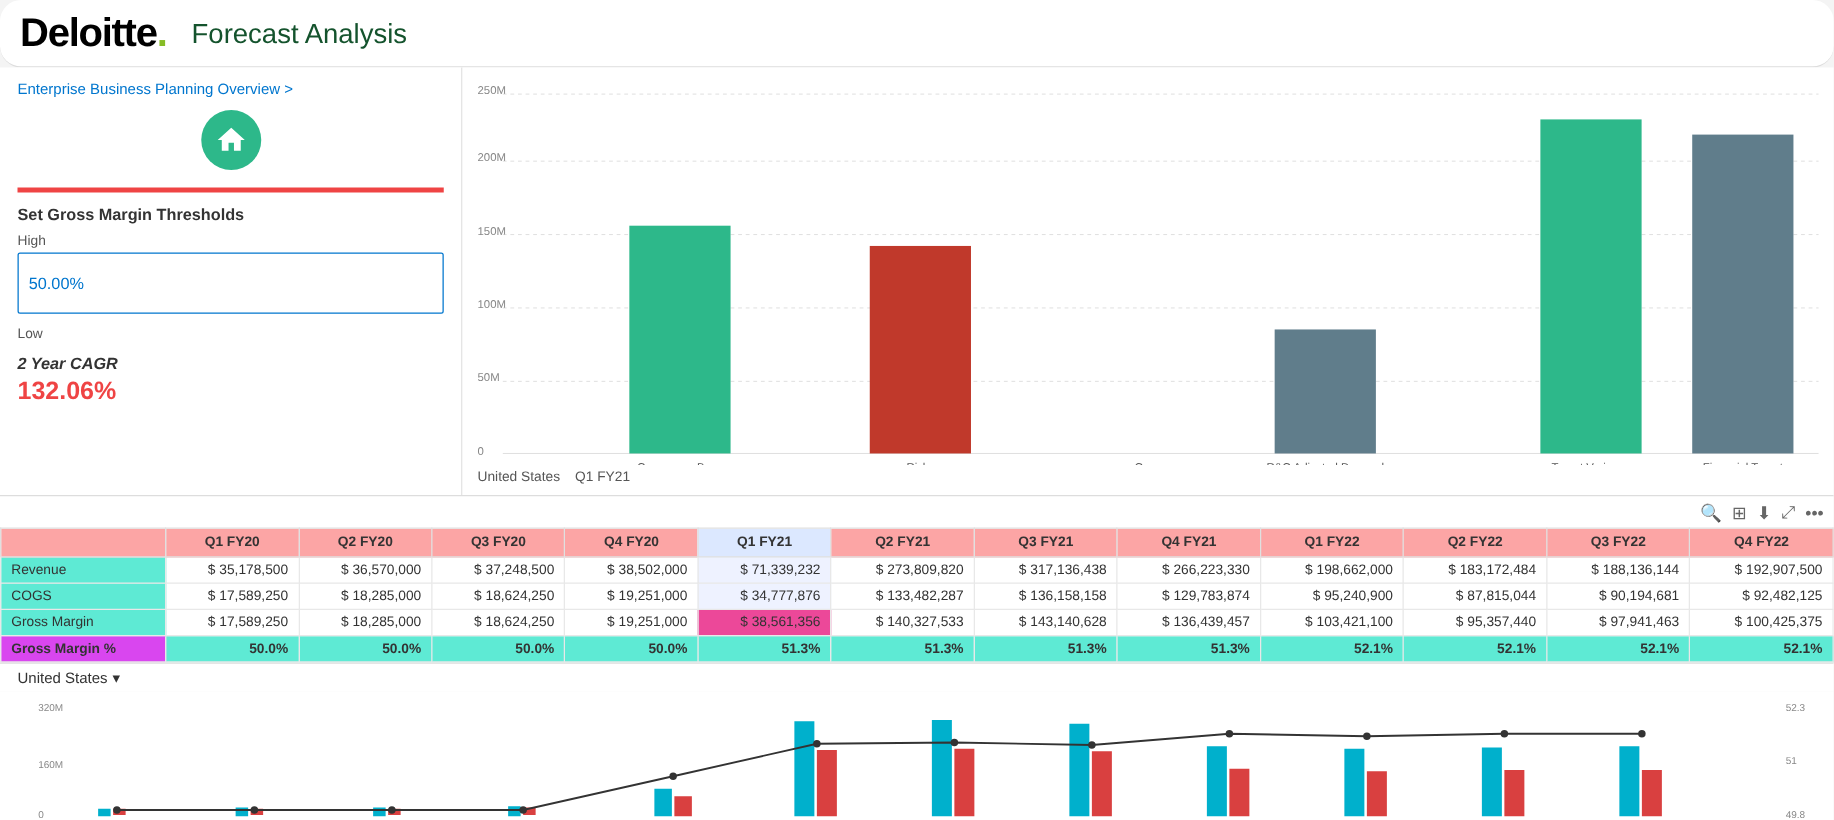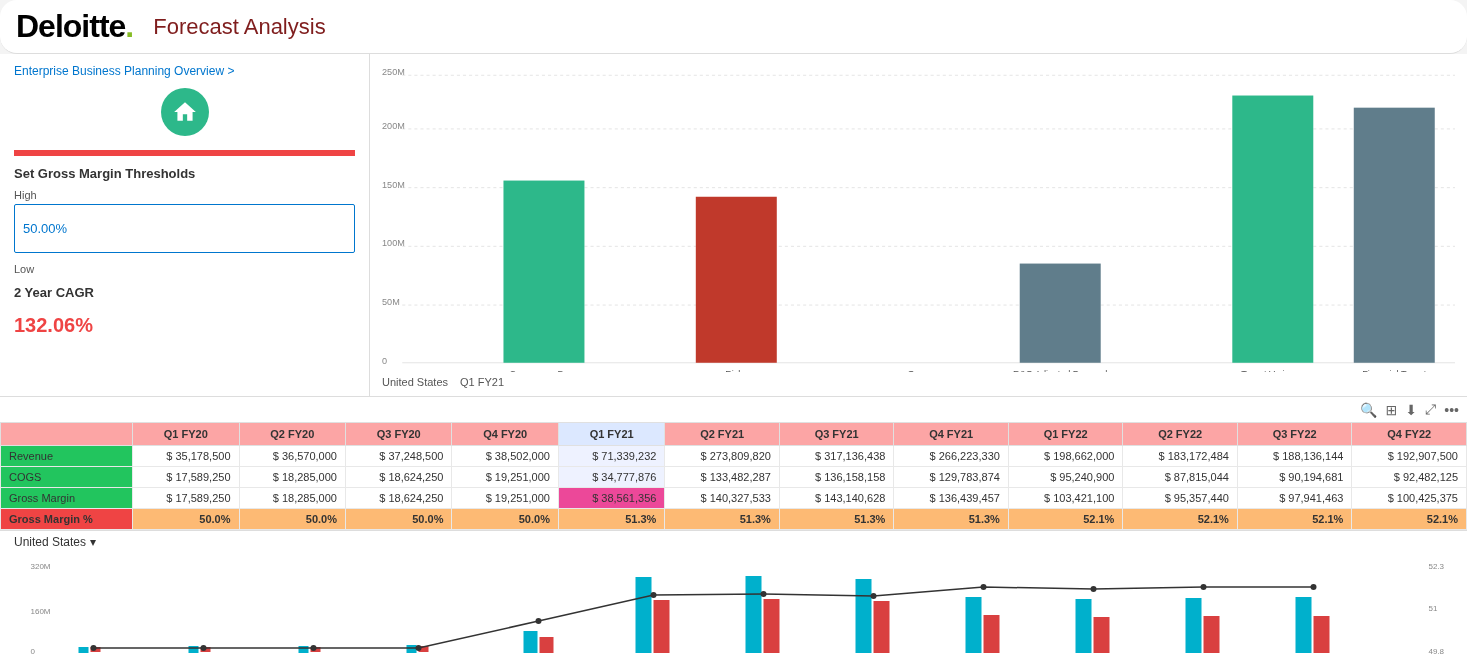--- a/index.html
+++ b/index.html
@@ -2,59 +2,59 @@
 <html><head>
   <meta charset="utf-8">
   <style>
     * { box-sizing: border-box; margin: 0; padding: 0; }
     body { font-family: Arial, sans-serif; background: #f4f4f4; font-size: 12px; color: #333; width: 1467px; overflow-x: hidden; }
 
     
     .header { background: #fff; padding: 8px 16px; display: flex; align-items: center; gap: 20px; border-bottom: 1px solid #ddd; border-radius: 17px; }
     .logo-text { font-size: 32px; font-weight: 900; color: #000; letter-spacing: -1px; }
     .logo-dot { color: #86bc25; }
-    .app-title { font-size: 22px; color: #7f1d1d; font-weight: 400; }
+    .app-title { font-size: 22px; color: #14532d; font-weight: 400; }
 
     
     .main { display: flex; width: 100%; }
 
     
     .left-panel { width: 370px; min-width: 370px; background: #fff; border-right: 1px solid #ddd; padding: 10px 14px; }
     .breadcrumb { color: #0076ce; font-size: 12px; cursor: pointer; margin-bottom: 10px; }
     .home-icon-container { display: flex; justify-content: center; margin-bottom: 14px; }
     .home-btn { width: 48px; height: 48px; border-radius: 50%; background: #2db88a; border: none; cursor: pointer; display: flex; align-items: center; justify-content: center; }
     .home-btn svg { width: 26px; height: 26px; fill: white; }
 
-    .threshold-section { border-top: 6px solid #ef4444; padding-top: 10px; }
+    .threshold-section { border-top: 4px solid #ef4444; padding-top: 10px; }
     .threshold-title { font-weight: bold; font-size: 13px; margin-bottom: 8px; }
     .field-label { font-size: 11px; color: #555; margin-bottom: 3px; }
     .threshold-input { width: 100%; border: 1px solid #0076ce; border-radius: 2px; padding: 16px 8px; font-size: 13px; color: #0076ce; margin-bottom: 10px; outline: none; }
 
     .cagr-section { margin-top: 10px; }
-    .cagr-label { font-size: 13px; font-weight: 600; margin-bottom: 14px; }
+    .cagr-label { font-size: 13px; font-weight: 600; margin-bottom: 4px; font-style: italic; }
     .cagr-value { font-size: 20px; font-weight: 700; color: #ef4444; }
 
     
     .right-panel { flex: 1; background: #fff; padding: 8px 12px; position: relative; }
     .chart-container { position: relative; height: 310px; background: #fff; }
     .chart-svg { width: 100%; height: 100%; }
 
     .chart-footer { display: flex; align-items: center; gap: 12px; font-size: 11px; color: #555; padding-top: 4px; }
 
     
     .table-section { background: #fff; border-top: 1px solid #ddd; width: 100%; }
     .table-toolbar { display: flex; justify-content: flex-end; padding: 4px 8px; gap: 8px; }
     .table-icon-btn { background: none; border: none; cursor: pointer; color: #666; font-size: 14px; }
 
     .data-table { width: 100%; border-collapse: collapse; font-size: 11px; }
     .data-table th { background: #fca5a5; border: 1px solid #e0e0e0; padding: 5px 8px; text-align: center; font-weight: 600; color: #333; white-space: nowrap; }
     .data-table th.row-header { text-align: left; min-width: 90px; }
     .data-table td { border: 1px solid #e8e8e8; padding: 4px 8px; text-align: right; white-space: nowrap; }
-    .data-table td.row-label { text-align: left; font-weight: 500; background: #22c55e; }
-    .data-table tr.gross-margin-pct td { background: #fdba74; font-weight: 600; color: #333; }
+    .data-table td.row-label { text-align: left; font-weight: 500; background: #5eead4; }
+    .data-table tr.gross-margin-pct td { background: #5eead4; font-weight: 600; color: #333; }
     .data-table tr.gross-margin-pct td.row-label { background: #e8f8e8; }
     .country-dropdown { font-size: 12px; color: #333; cursor: pointer; display: flex; align-items: center; gap: 4px; border: none; background: none; }
 
     
     .bottom-chart-section { background: #fff; padding: 6px 14px 10px; }
     .bottom-chart-svg { width: 100%; }
 
     .full-width { width: 100%; }
   </style>
 </head>
@@ -207,21 +207,21 @@
         <td>$ 140,327,533</td>
         <td>$ 143,140,628</td>
         <td>$ 136,439,457</td>
         <td>$ 103,421,100</td>
         <td>$ 95,357,440</td>
         <td>$ 97,941,463</td>
         <td>$ 100,425,375</td>
       </tr>
 
       <tr class="gross-margin-pct">
-        <td class="row-label" style="background:#ef4444;">Gross Margin %</td>
+        <td class="row-label" style="background:#d946ef;">Gross Margin %</td>
         <td>50.0%</td>
         <td>50.0%</td>
         <td>50.0%</td>
         <td>50.0%</td>
         <td>51.3%</td>
         <td>51.3%</td>
         <td>51.3%</td>
         <td>51.3%</td>
         <td>52.1%</td>
         <td>52.1%</td>

